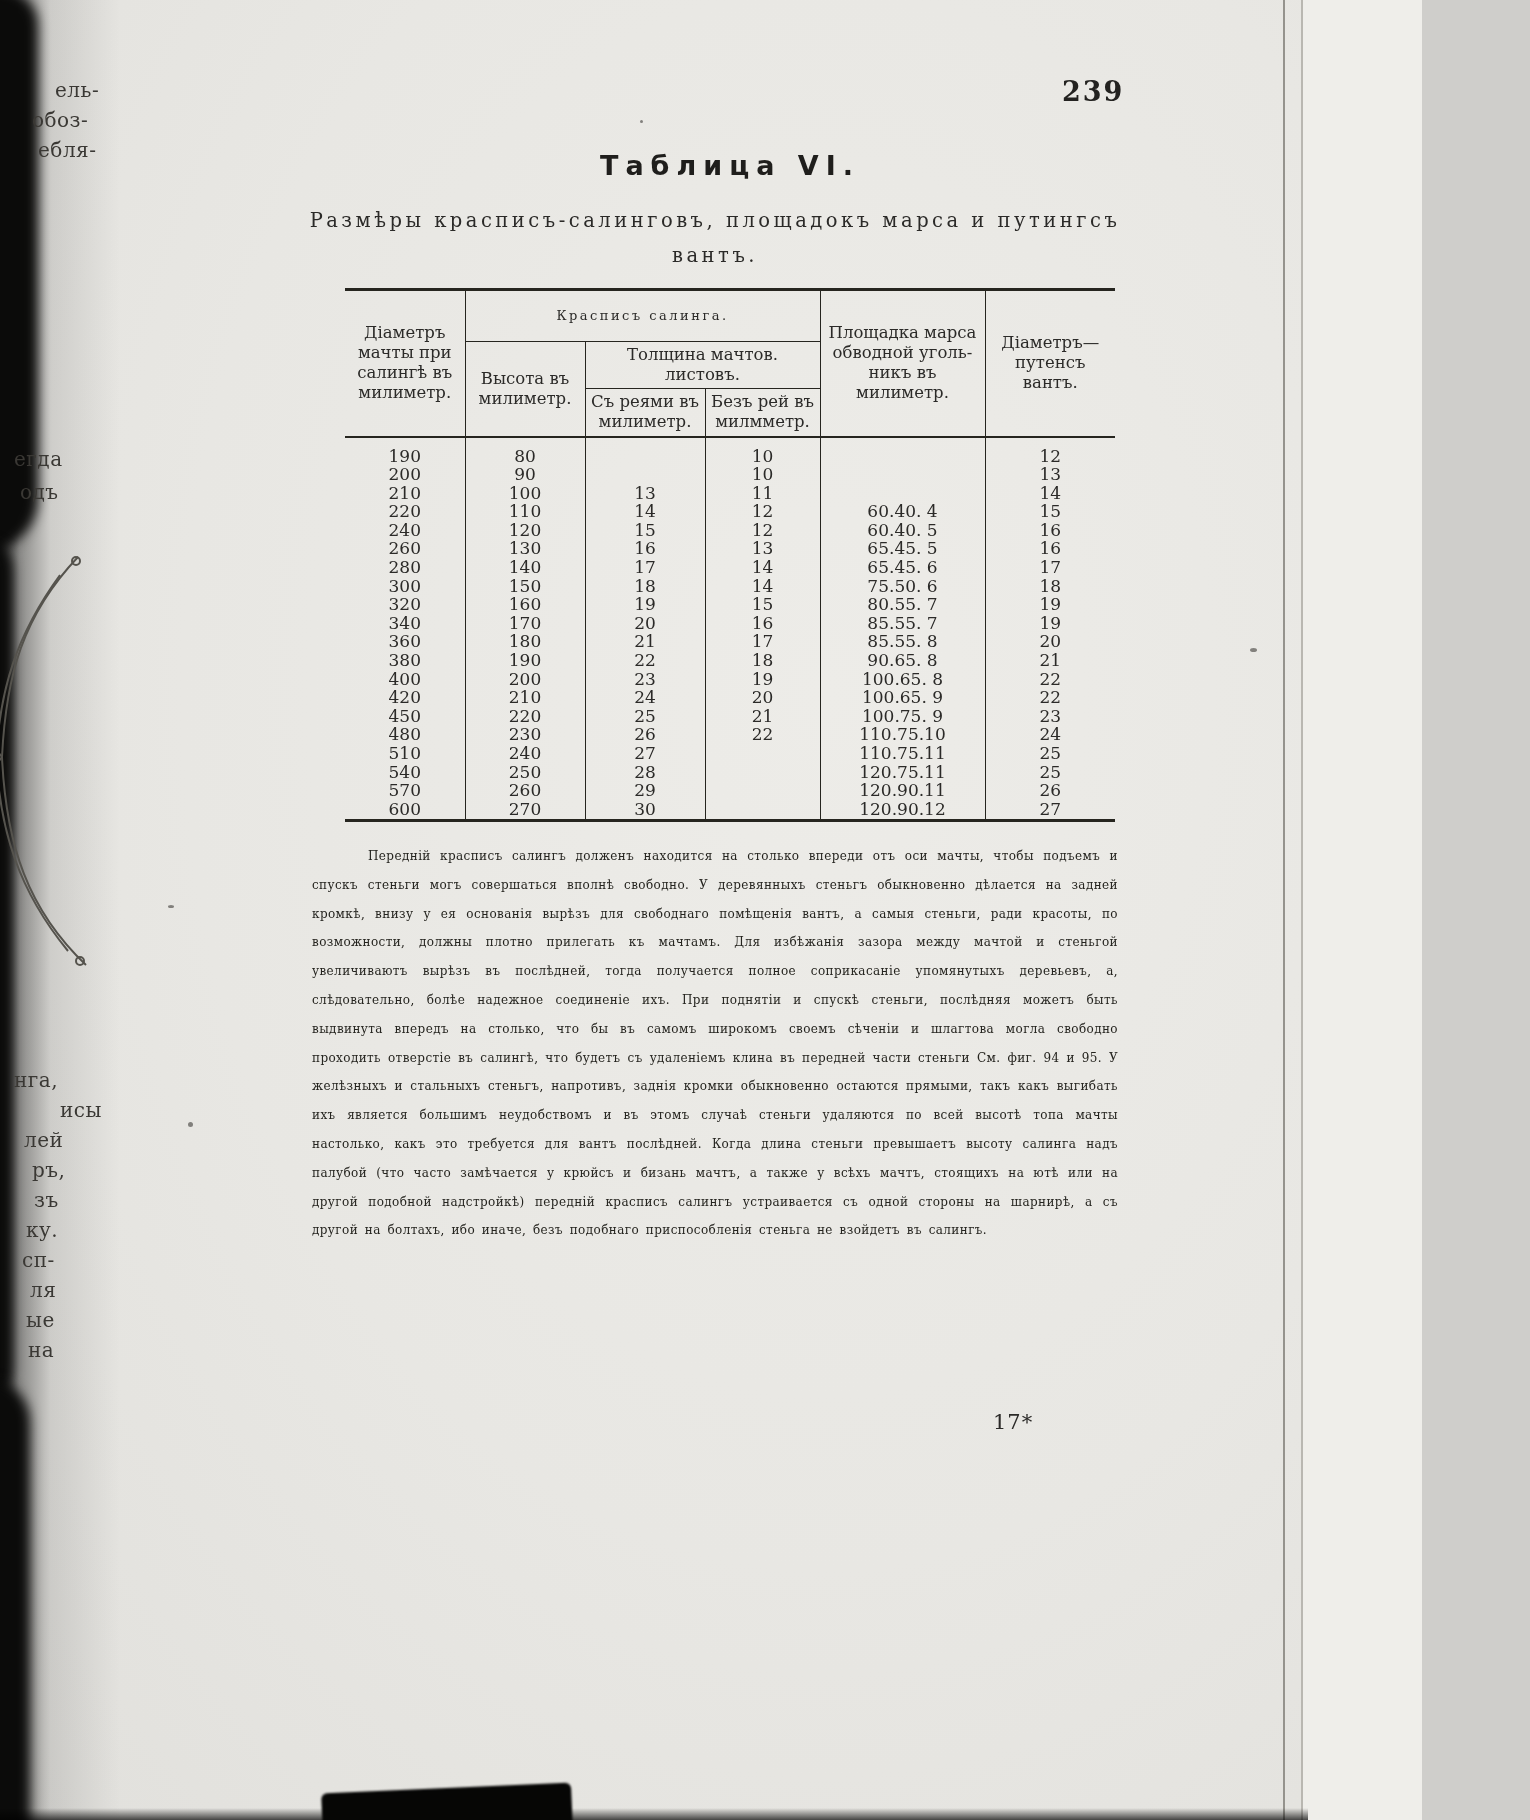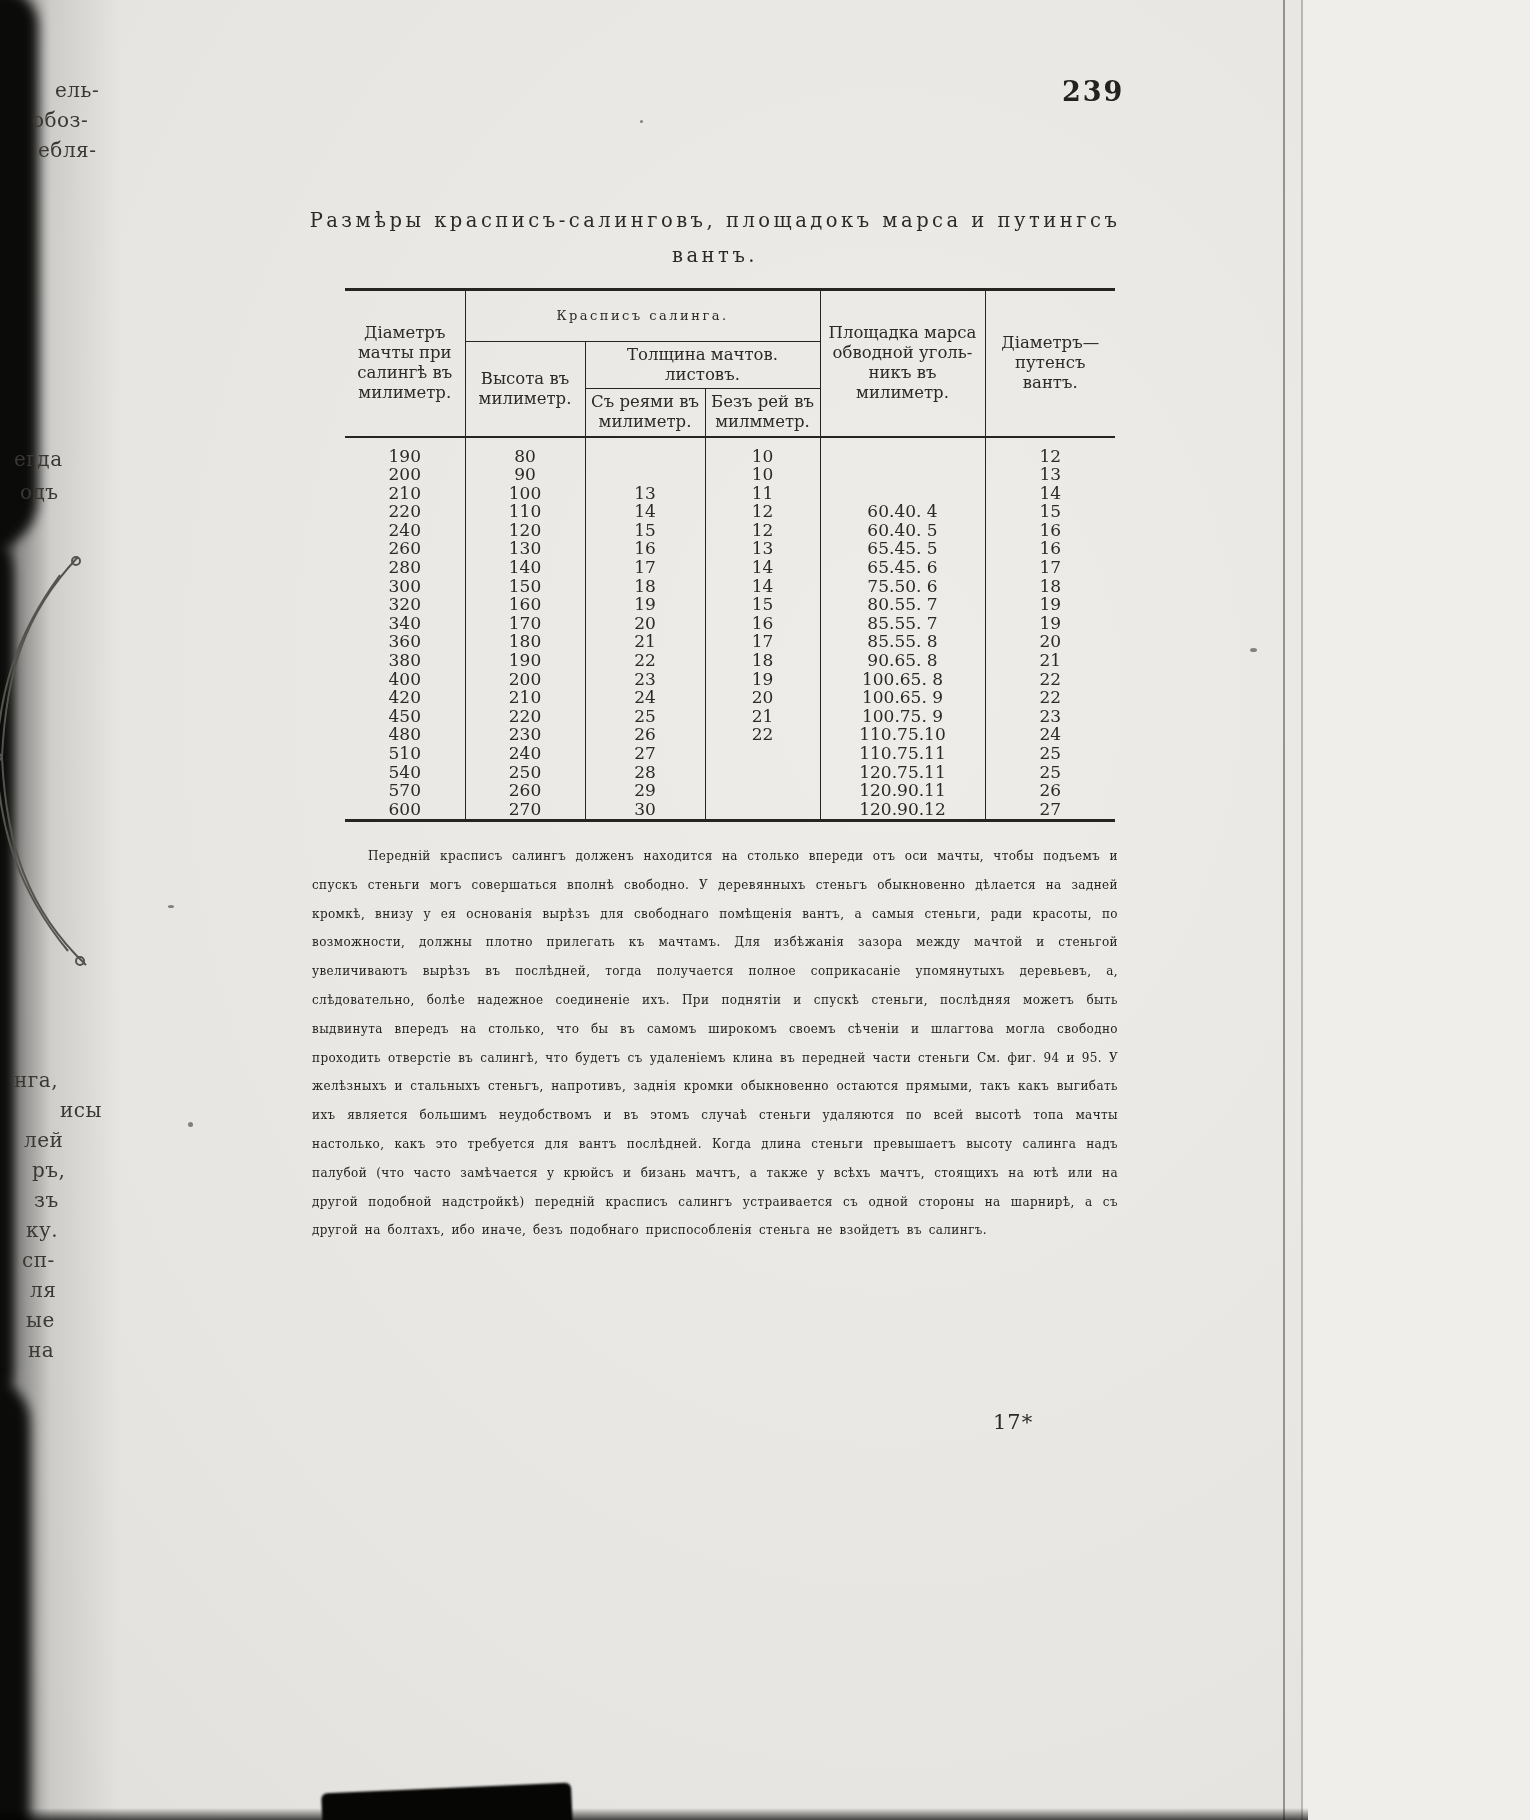--- a/index.html
+++ b/index.html
@@ -3,21 +3,21 @@
 <meta charset="utf-8">
 <style>
   * { margin:0; padding:0; box-sizing:border-box; }
   html,body { width:1530px; height:1820px; }
   body {
     background:#cfcecb;
     font-family:"DejaVu Serif","Liberation Serif",serif;
     overflow:hidden;
   }
   .scan {
-    position:relative; width:1530px; height:1820px; overflow:hidden;
+    position:relative; width:1422px; height:1820px; overflow:hidden;
     background: radial-gradient(ellipse at 58% 38%, #edecE8 0%, #e8e7e3 55%, #e1e0dc 100%);
     color:#2b2a28;
     text-decoration:underline;
   }
   
   .binding {
     position:absolute; left:0; top:0; width:120px; height:100%;
     background:linear-gradient(90deg, rgba(8,8,8,0.9) 0%, rgba(25,25,25,0.45) 16%, rgba(70,70,70,0.15) 42%, rgba(0,0,0,0) 100%);
     pointer-events:none;
   }
@@ -133,20 +133,21 @@
       <span class="frag" style="left: 34px; top: 1188px;">зъ</span>
       <span class="frag" style="left: 26px; top: 1218px;">ку.</span>
       <span class="frag" style="left: 22px; top: 1248px;">сп-</span>
       <span class="frag" style="left: 30px; top: 1278px;">ля</span>
       <span class="frag" style="left: 26px; top: 1308px;">ые</span>
       <span class="frag" style="left: 28px; top: 1338px;">на</span>
     </div>
 
   <div class="page-num">239</div>
 
+  <div class="title">Таблица VI.</div>
   <div class="subtitle">
     <div>Размѣры красписъ-салинговъ, площадокъ марса и путингсъ</div>
     <div>вантъ.</div>
   </div>
 
   <table class="tbl">
     <colgroup>
       <col style="width:120px">
         <col style="width:120px">
         <col style="width:120px">

